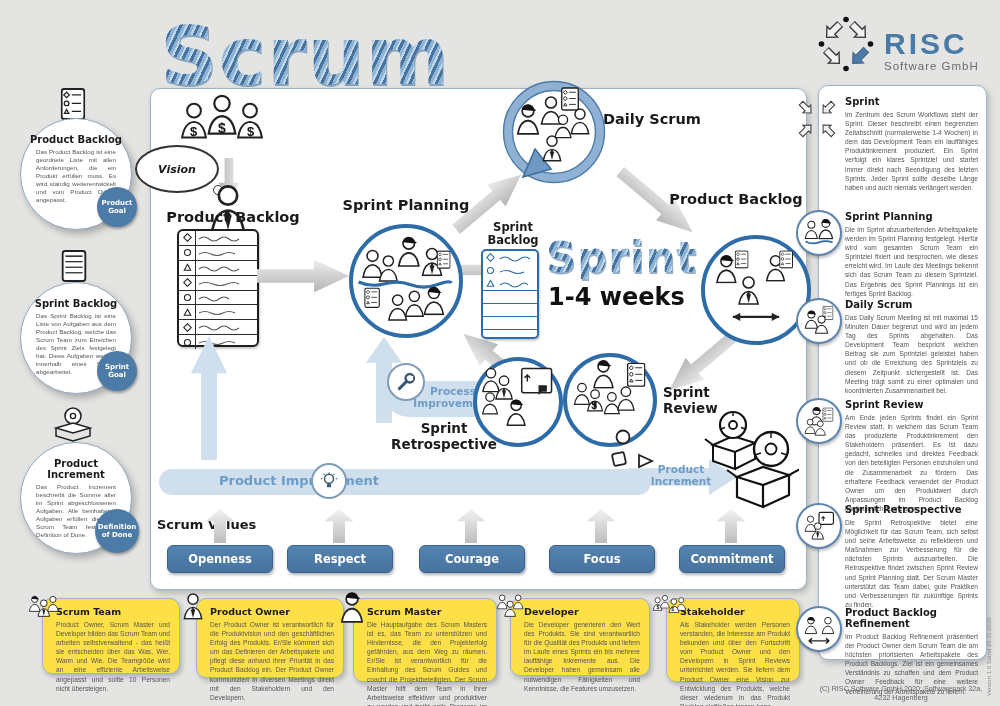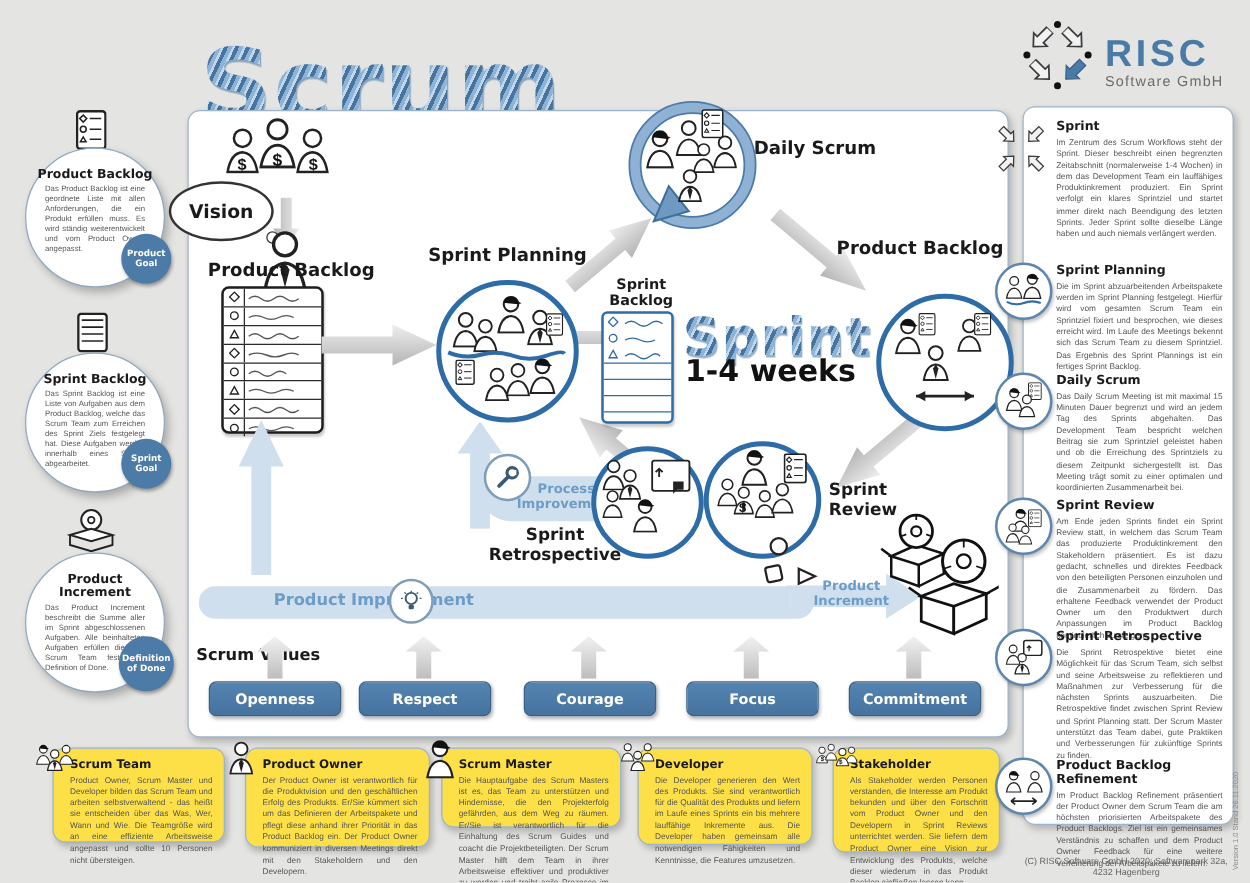--- a/index.html
+++ b/index.html
@@ -4,21 +4,21 @@
 <style>
   html,body{margin:0;padding:0;}
   body{background:#e4e4e2;font-family:"Liberation Sans",sans-serif;}
   .page{position:relative;width:1000px;height:706px;background:#e4e4e2;overflow:hidden;}
   .abs{position:absolute;}
   .panel{position:absolute;background:#fff;border:1.5px solid #9db4ca;border-radius:10px;box-shadow:2px 3px 6px rgba(0,0,0,.22);}
   .hand{font-family:"DejaVu Sans",sans-serif;font-weight:700;color:#1a1a1a;}
   .hatch{font-family:"DejaVu Sans",sans-serif;font-weight:900;letter-spacing:1px;
     background:repeating-linear-gradient(115deg,#46749e 0 3px,#8db4d6 3px 6px,#c2d8ea 6px 8px);
     -webkit-background-clip:text;background-clip:text;color:transparent;
-    filter:drop-shadow(1px 2px 0 rgba(62,111,158,.55));margin-top:12px;}
+    filter:drop-shadow(1px 2px 0 rgba(62,111,158,.55));}
   .body-txt{font-size:6.6px;line-height:1.38;color:#555;text-align:justify;}
   .bubble{position:absolute;width:112px;height:112px;background:#fff;border:1.5px solid #90a8c0;border-radius:50%;
     box-shadow:3px 4px 7px rgba(0,0,0,.25);box-sizing:border-box;text-align:center;}
   .bubble .b-title{font-size:10px;margin:15px 8px 3px;}
   .bubble .b-text{font-size:6.2px;line-height:1.3;color:#555;text-align:justify;margin:0 15px;}
   .badge{position:absolute;background:#4d7ba8;color:#fff;border-radius:50%;display:flex;align-items:center;justify-content:center;
     text-align:center;font-family:"DejaVu Sans",sans-serif;font-weight:700;font-size:7px;line-height:1.15;
     box-shadow:1px 2px 3px rgba(0,0,0,.35);}
   .ar{position:absolute;background:linear-gradient(180deg,#efefef,#b3b3b3);
     clip-path:polygon(0 30%,62% 30%,62% 2%,100% 50%,62% 98%,62% 70%,0 70%);
@@ -157,21 +157,21 @@
     <svg class="abs" style="left:26px;top:2px;" width="92" height="62" viewBox="0 0 92 62">
       <use href="#pp" x="2" y="10" width="30" height="38"></use>
         <use href="#pp" x="58" y="10" width="30" height="38"></use>
       <use href="#pp" x="28" y="2" width="34" height="42"></use>
       <text x="13" y="45" font-size="13" font-weight="bold" fill="#111">$</text>
       <text x="41" y="42" font-size="14" font-weight="bold" fill="#111">$</text>
       <text x="70" y="45" font-size="13" font-weight="bold" fill="#111">$</text>
     </svg>
     <div class="ar" style="left:58px;top:78px;width:40px;height:22px;transform:rotate(90deg);"></div>
     <div class="cloud" style="left:-16px;top:56px;width:80px;height:44px;">
-      <span class="hand" style="font-size:15px;">Vision</span>
+      <span class="hand" style="font-size:11px;font-style:italic;">Vision</span>
     </div>
     <div class="dot" style="left:62px;top:96px;width:8px;height:8px;"></div>
     <div class="dot" style="left:71px;top:101px;width:5px;height:5px;"></div>
     <svg class="abs" style="left:56px;top:94px;" width="42" height="50" viewBox="0 0 24 30">
         <use href="#pt" width="24" height="30"></use>
       </svg>
 
     <div class="abs hand" style="left:12px;top:120px;width:140px;text-align:center;font-size:14.5px;">Product Backlog</div>
     <div class="abs" style="left:26px;top:140px;width:78px;height:114px;border:2.4px solid #1d1d1d;border-radius:6px;background:#fff;box-shadow:1px 2px 2px rgba(0,0,0,.2);">
       <div class="blrow">
@@ -450,21 +450,21 @@
     <div class="r-title hand">Scrum Team</div>
     <div class="body-txt">Product Owner, Scrum Master und Developer bilden das Scrum Team und arbeiten selbstverwaltend - das heißt sie entscheiden über das Was, Wer, Wann und Wie. Die Teamgröße wird an eine effiziente Arbeitsweise angepasst und sollte 10 Personen nicht übersteigen.</div>
   </div>
   <div class="rolebox" style="left:196px;top:598px;width:148px;height:80px;">
     <svg class="role-icon" width="22" height="30" viewBox="0 0 24 30">
         <use href="#pt" width="24" height="30"></use>
       </svg>
     <div class="r-title hand">Product Owner</div>
     <div class="body-txt">Der Product Owner ist verantwortlich für die Produktvision und den geschäftlichen Erfolg des Produkts. Er/Sie kümmert sich um das Definieren der Arbeitspakete und pflegt diese anhand ihrer Priorität in das Product Backlog ein. Der Product Owner kommuniziert in diversen Meetings direkt mit den Stakeholdern und den Developern.</div>
   </div>
-  <div class="rolebox" style="left:353px;top:598px;width:144px;height:64px;">
+  <div class="rolebox" style="left:353px;top:598px;width:144px;height:84px;">
     <svg class="role-icon" width="26" height="32" viewBox="0 0 24 30">
         <use href="#pc" width="24" height="30"></use>
       </svg>
     <div class="r-title hand">Scrum Master</div>
     <div class="body-txt">Die Hauptaufgabe des Scrum Masters ist es, das Team zu unterstützen und Hindernisse, die den Projekterfolg gefährden, aus dem Weg zu räumen. Er/Sie ist verantwortlich für die Einhaltung des Scrum Guides und coacht die Projektbeteiligten. Der Scrum Master hilft dem Team in ihrer Arbeitsweise effektiver und produktiver zu werden und treibt agile Prozesse im Unternehmen voran.</div>
   </div>
   <div class="rolebox" style="left:510px;top:598px;width:140px;height:78px;">
     <svg class="role-icon" width="32" height="30" viewBox="0 0 52 40">
         <use href="#pp" x="0" y="0" width="20" height="26"></use>
         <use href="#pp" x="26" y="0" width="20" height="26"></use>

